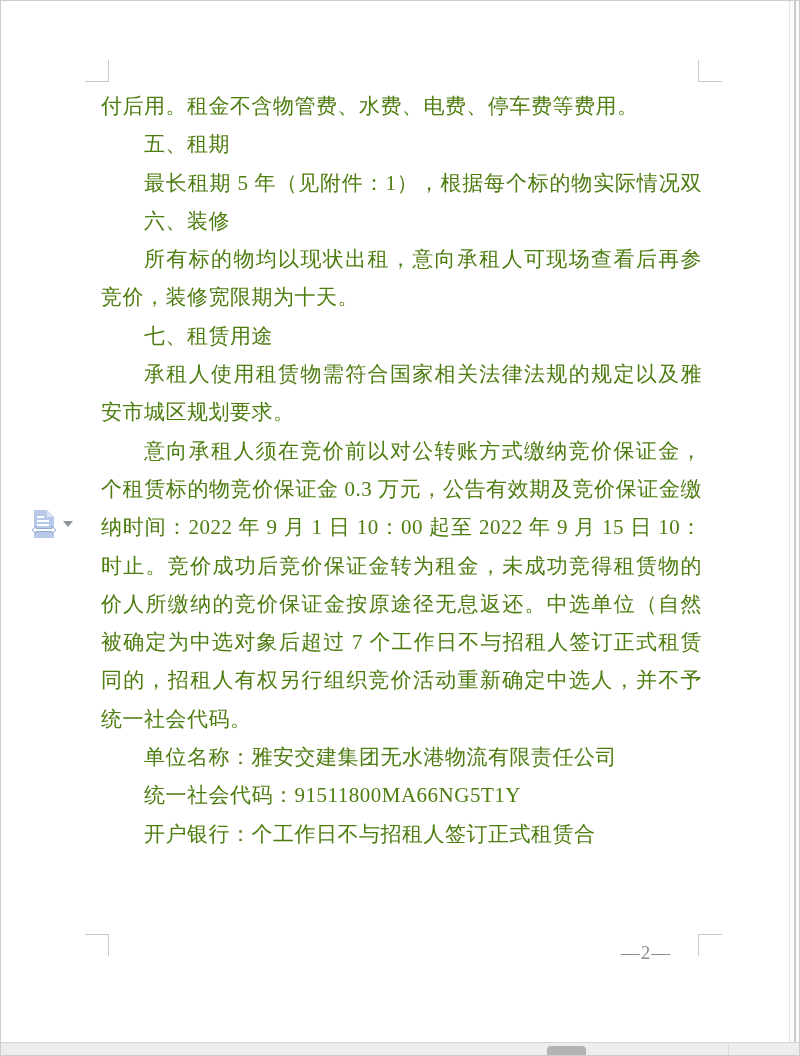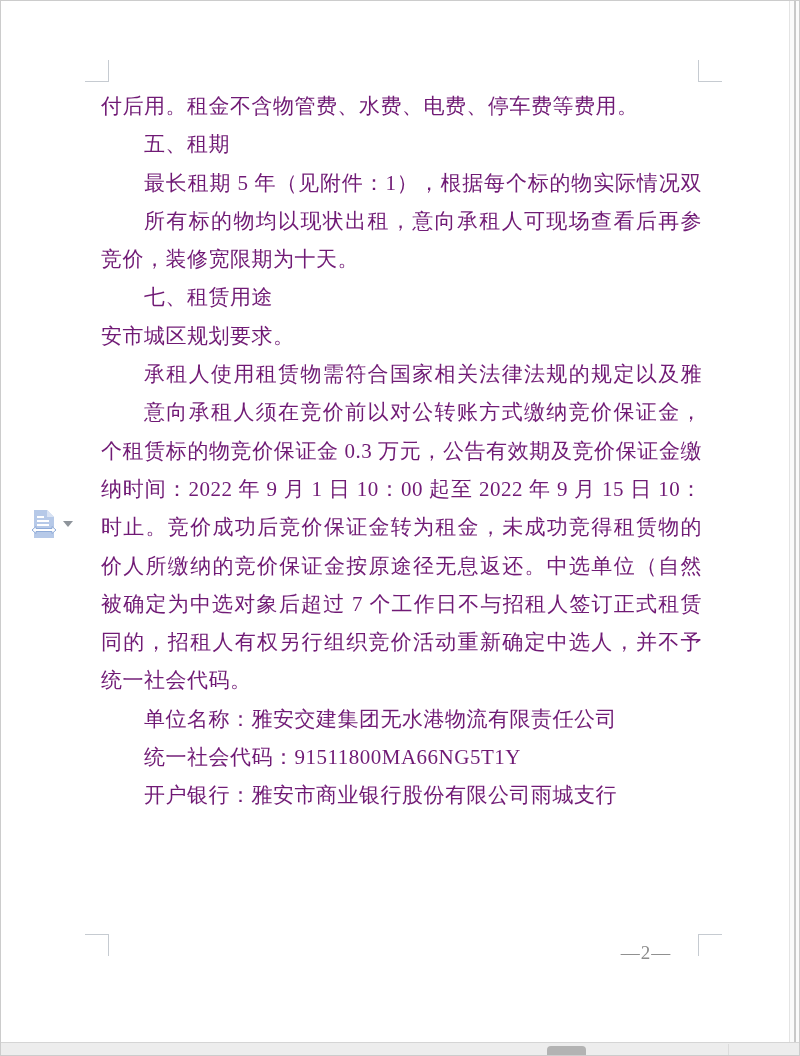--- a/index.html
+++ b/index.html
@@ -14,21 +14,21 @@
     border: 1px solid #cccccc;
     overflow: hidden;
   }
 
   
   .doc-text {
     position: absolute;
     left: 100px;
     top: 86px;
     width: 601px;
-    color: #701a75;
+    color: #4d7c0f;
     font-size: 21px;
     letter-spacing: 0.5px;
   }
   .doc-text .line {
     height: 38.3px;
     line-height: 38.3px;
     white-space: nowrap;
     overflow: visible;
   }
   .doc-text .line.indent { padding-left: 43px; }
@@ -136,36 +136,37 @@
 
   <div class="mark tl"></div>
   <div class="mark tr"></div>
   <div class="mark bl"></div>
   <div class="mark br"></div>
 
   <div class="doc-text">
       <div class="line">付后用。租金不含物管费、水费、电费、停车费等费用。</div>
       <div class="line bold indent">五、租期</div>
       <div class="line indent fill">最长租期 5 年（见附件：1），根据每个标的物实际情况双方</div>
+      <div class="line bold indent">六、装修</div>
       <div class="line indent fill">所有标的物均以现状出租，意向承租人可现场查看后再参加</div>
       <div class="line">竞价，装修宽限期为十天。</div>
       <div class="line bold indent">七、租赁用途</div>
+      <div class="line indent fill">承租人使用租赁物需符合国家相关法律法规的规定以及雅</div>
       <div class="line">安市城区规划要求。</div>
-      <div class="line indent fill">承租人使用租赁物需符合国家相关法律法规的规定以及雅</div>
       <div class="line indent fill">意向承租人须在竞价前以对公转账方式缴纳竞价保证金，每</div>
       <div class="line fill">个租赁标的物竞价保证金 0.3 万元，公告有效期及竞价保证金缴</div>
       <div class="line fill">纳时间：2022 年 9 月 1 日 10：00 起至 2022 年 9 月 15 日 10：00</div>
       <div class="line fill">时止。竞价成功后竞价保证金转为租金，未成功竞得租赁物的竞</div>
       <div class="line fill">价人所缴纳的竞价保证金按原途径无息返还。中选单位（自然人）</div>
       <div class="line fill">被确定为中选对象后超过 7 个工作日不与招租人签订正式租赁合</div>
       <div class="line fill">同的，招租人有权另行组织竞价活动重新确定中选人，并不予退</div>
       <div class="line">统一社会代码。</div>
       <div class="line indent">单位名称：雅安交建集团无水港物流有限责任公司</div>
       <div class="line indent">统一社会代码：91511800MA66NG5T1Y</div>
-      <div class="line indent">开户银行：雅安市商业银行股份有限公司雨城支行</div>
+      <div class="line indent">开户银行：个工作日不与招租人签订正式租赁合</div>
     </div>
 
   <div class="margin-widget">
     <span>
       <svg width="26" height="30" viewBox="0 0 26 30">
         <path d="M3 1 h13 l7 7 v21 h-20 z" fill="#b6c9e8"></path>
         <path d="M16 1 l7 7 h-7 z" fill="#d8e2f3"></path>
         <rect x="6" y="7" width="7" height="2" fill="#ffffff"></rect>
         <rect x="6" y="11" width="12" height="2" fill="#ffffff"></rect>
         <rect x="6" y="15" width="12" height="2" fill="#ffffff"></rect>

